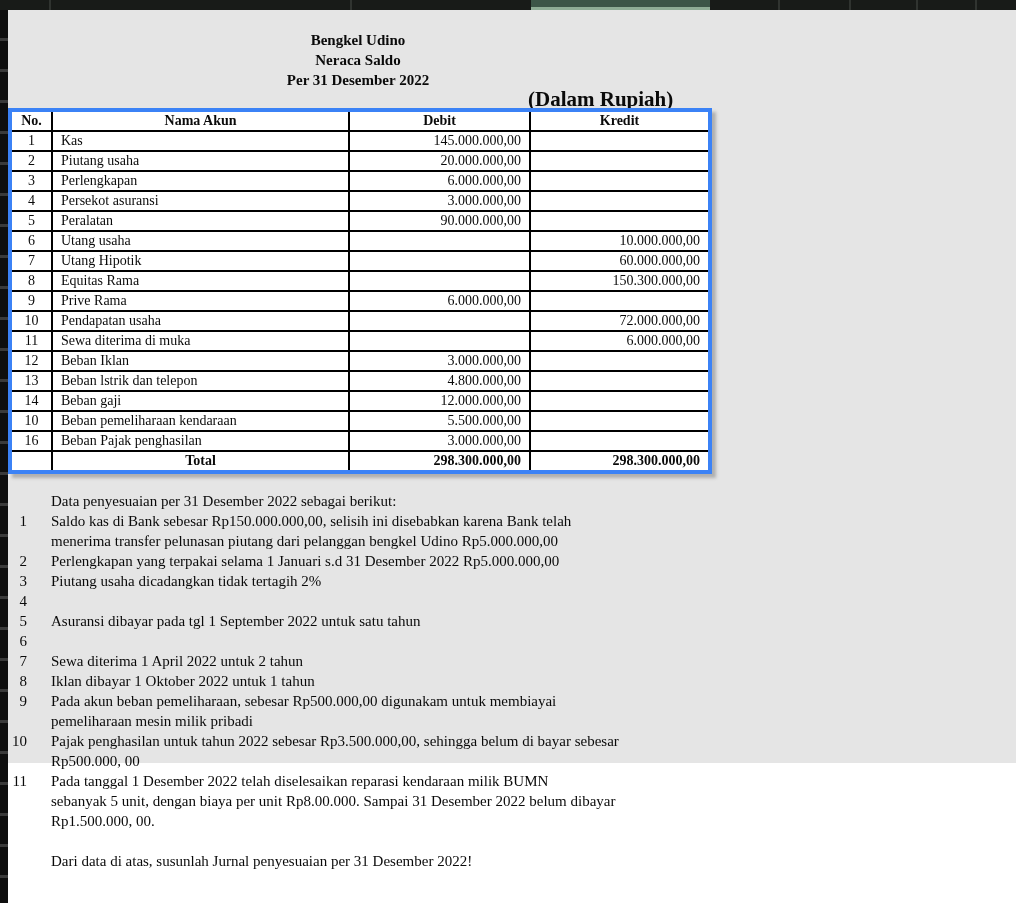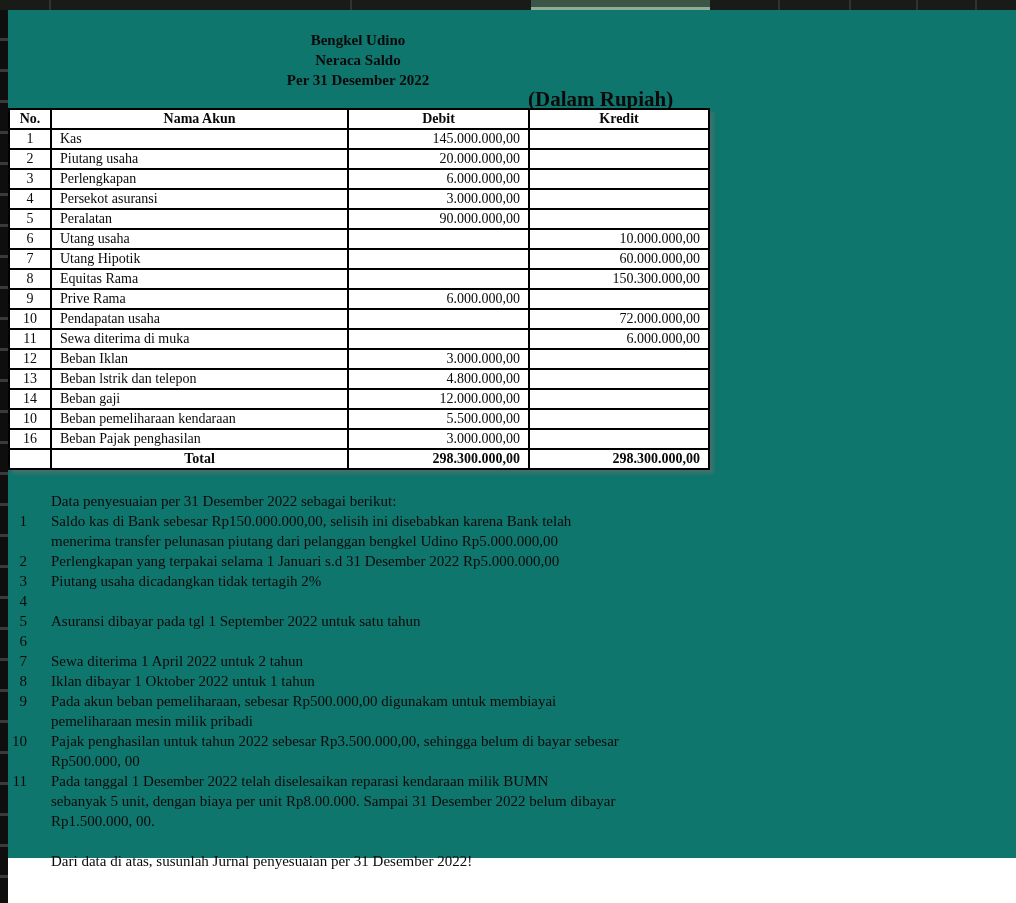--- a/index.html
+++ b/index.html
@@ -21,38 +21,38 @@
   }
 
   
   .left-strip {
     position:absolute; left:0; top:10px; width:8px; height:893px;
     background:repeating-linear-gradient(180deg,#0e0e0e 0 28px,#3a3a3a 28px 31px);
   }
 
   
   .page {
-    position:absolute; left:8px; top:10px; width:1008px; height:848px;
-    background:#0f766e;
+    position:absolute; left:8px; top:10px; width:1008px; height:753px;
+    background:#e5e5e5;
   }
 
   .titles {
     position:absolute; left:0; top:20px; width:700px;
     text-align:center; font-weight:bold; font-size:15px; line-height:20px;
   }
   .dalam-rupiah {
     position:absolute; left:520px; top:79px; width:180px;
     text-align:left; font-weight:bold; font-size:21px; line-height:20px;
   }
 
   
   table.tb {
     position:absolute; left:0; top:98px; width:700px;
     border-collapse:collapse; table-layout:fixed;
-    border:1px solid #3b82f6;
+    border:4px solid #3b82f6;
     box-shadow:4px 4px 3px rgba(110,110,110,0.45);
     background:#fff;
     padding-left:44px;
   }
   table.tb td, table.tb th {
     border:2px solid #000; height:18px; padding:0 8px;
     font-size:14px; line-height:18px; overflow:hidden; white-space:nowrap;
   }
   col.c1 { width:42px; } col.c2 { width:297px; }
   col.c3 { width:181px; } col.c4 { width:180px; }

